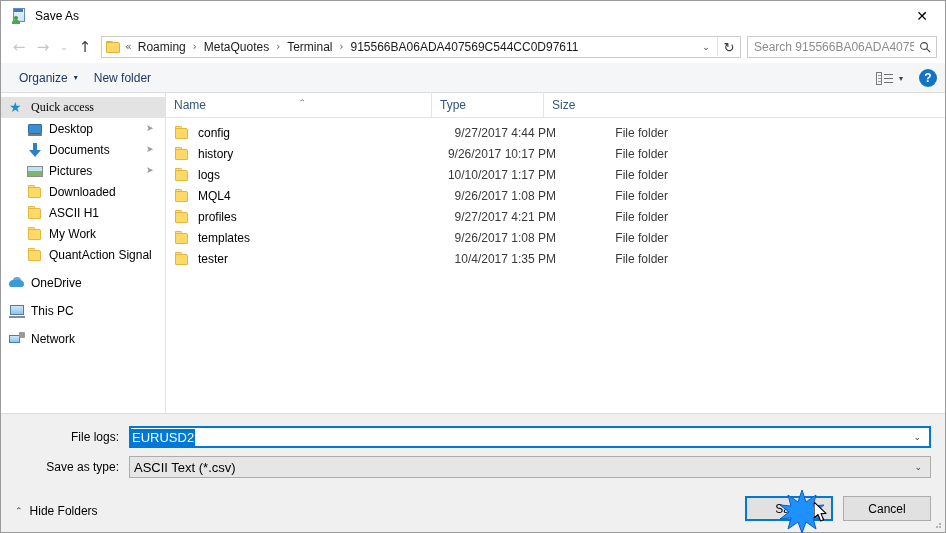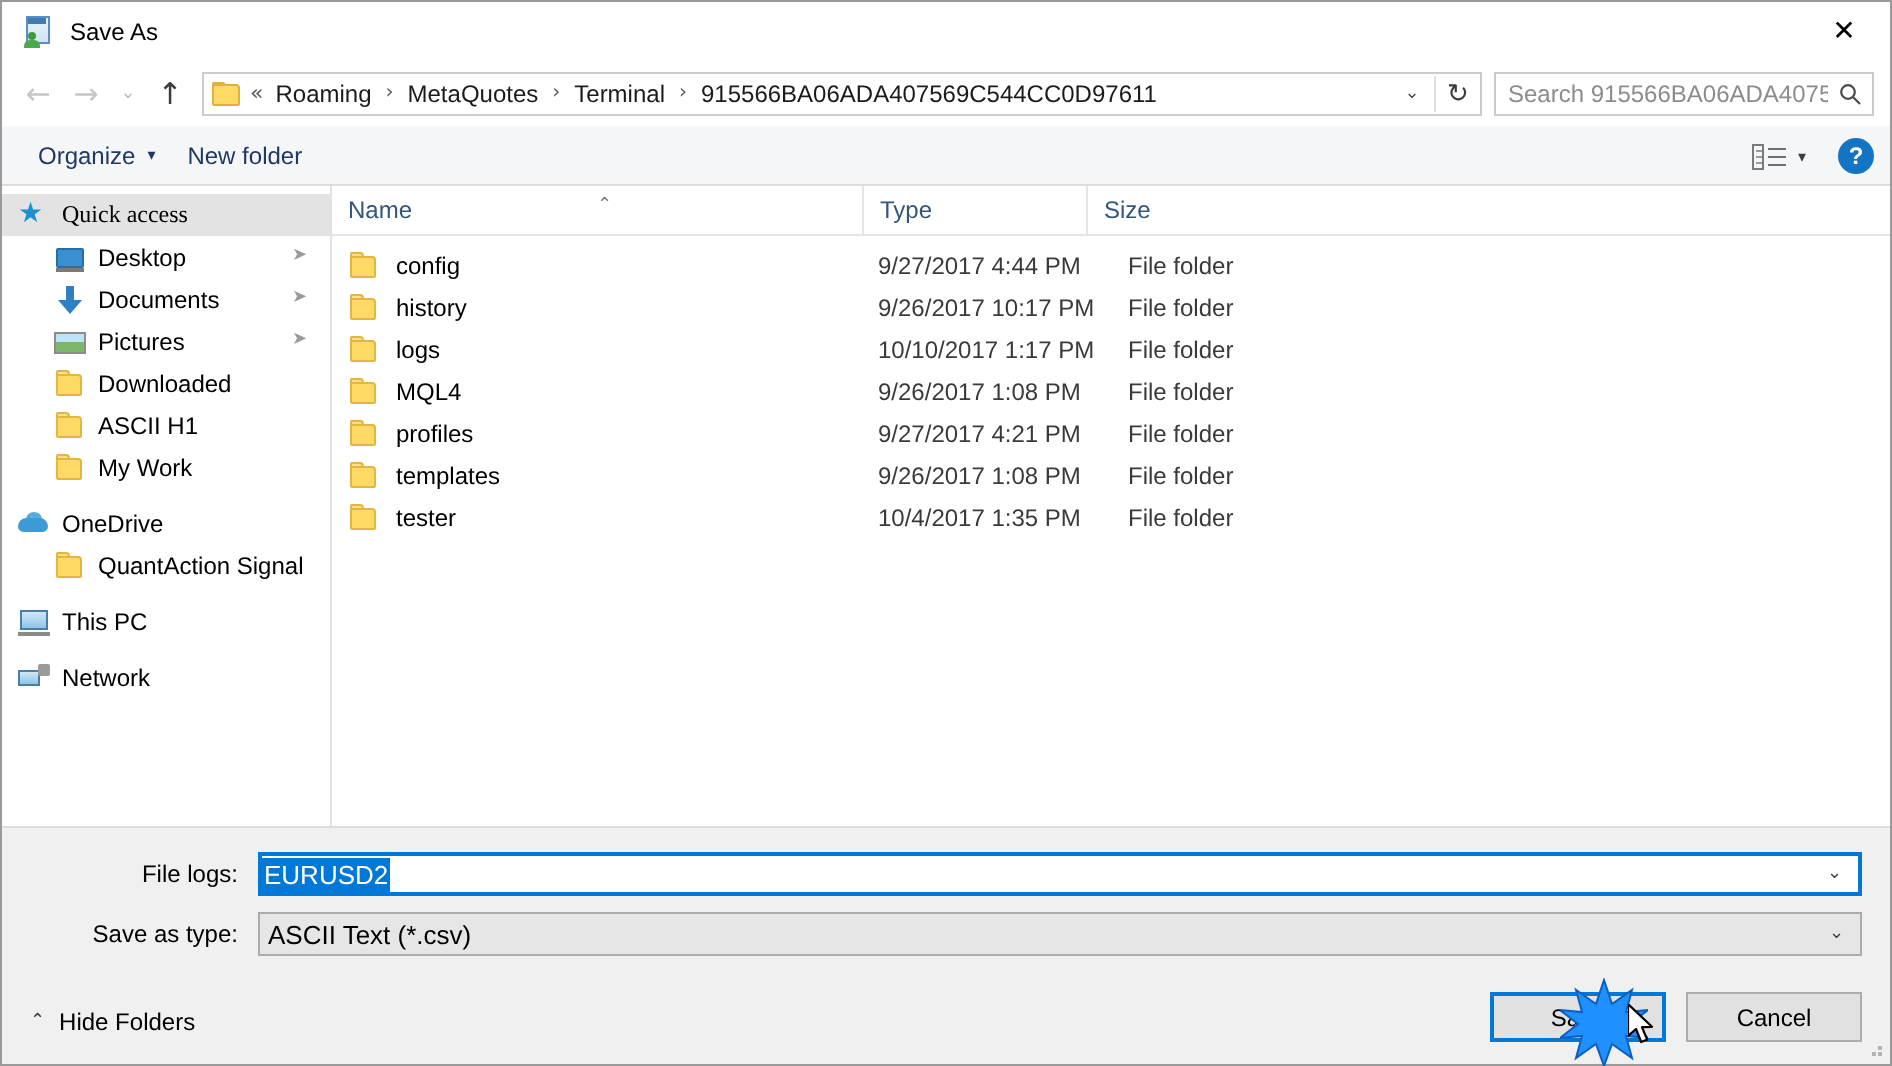--- a/index.html
+++ b/index.html
@@ -247,21 +247,21 @@
   }
   .col + .col{border-left:1px solid #e5e5e5;}
   .col-name{width:265px;}
   .col-date{width:125px;}
   .col-type{width:112px;}
   .col-size{width:80px;}
   .sortcaret{
     position:absolute;left:50%;top:-2px;font-size:9px;color:#7a7a7a;
     font-family:"DejaVu Sans",sans-serif;
   }
-  .rows{flex:1;overflow:hidden;padding-top:4px;}
+  .rows{flex:1;overflow:hidden;padding-top:4px;text-align:right;}
   .row{
     height:21px;display:flex;align-items:center;font-size:12px;color:#000;
   }
   .row .cell{padding-left:8px;box-sizing:border-box;white-space:nowrap;overflow:hidden;}
   .row .cell-name{width:265px;display:flex;align-items:center;}
   .row .cell-date{width:125px;color:#3a3a3a;}
   .row .cell-type{width:112px;color:#3a3a3a;}
   .row .cell-size{width:80px;}
   .row-ico{width:16px;height:16px;margin-right:8px;flex:none;position:relative;}
 
@@ -436,33 +436,33 @@
           </span>
           <span class="nav-label">ASCII H1</span>
         </div>
         <div class="nav-item indent">
           <span class="nav-ico ico-folder">
             <span class="f2"></span>
             <span class="f1"></span>
           </span>
           <span class="nav-label">My Work</span>
         </div>
+        <div class="nav-item indent">
+          <span class="nav-ico ico-folder">
+            <span class="f2"></span>
+            <span class="f1"></span>
+          </span>
+          <span class="nav-label">QuantAction Signal</span>
+        </div>
         <div class="nav-item group">
           <span class="nav-ico ico-cloud">
             <span class="c2"></span>
             <span class="c"></span>
           </span>
           <span class="nav-label">OneDrive</span>
-        </div>
-        <div class="nav-item indent">
-          <span class="nav-ico ico-folder">
-            <span class="f2"></span>
-            <span class="f1"></span>
-          </span>
-          <span class="nav-label">QuantAction Signal</span>
         </div>
         <div class="nav-item group">
           <span class="nav-ico ico-pc">
             <span class="scr"></span>
             <span class="base"></span>
           </span>
           <span class="nav-label">This PC</span>
         </div>
         <div class="nav-item group">
           <span class="nav-ico ico-net">

